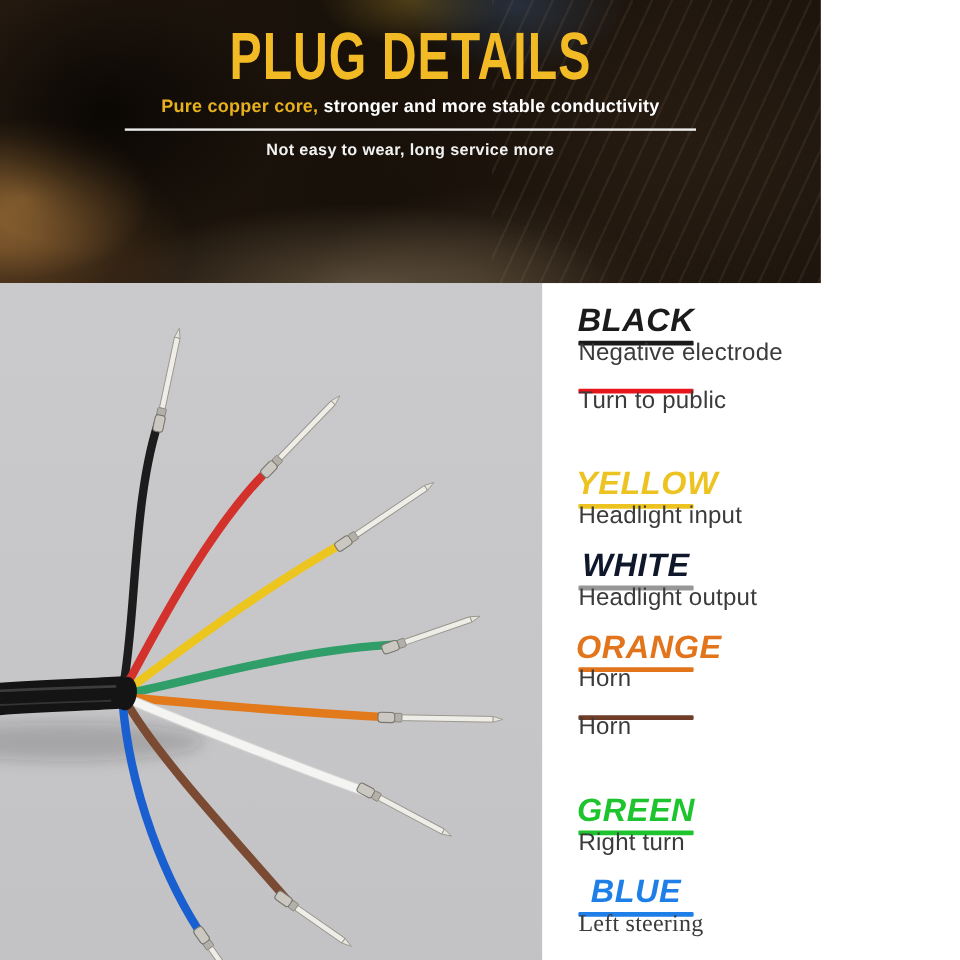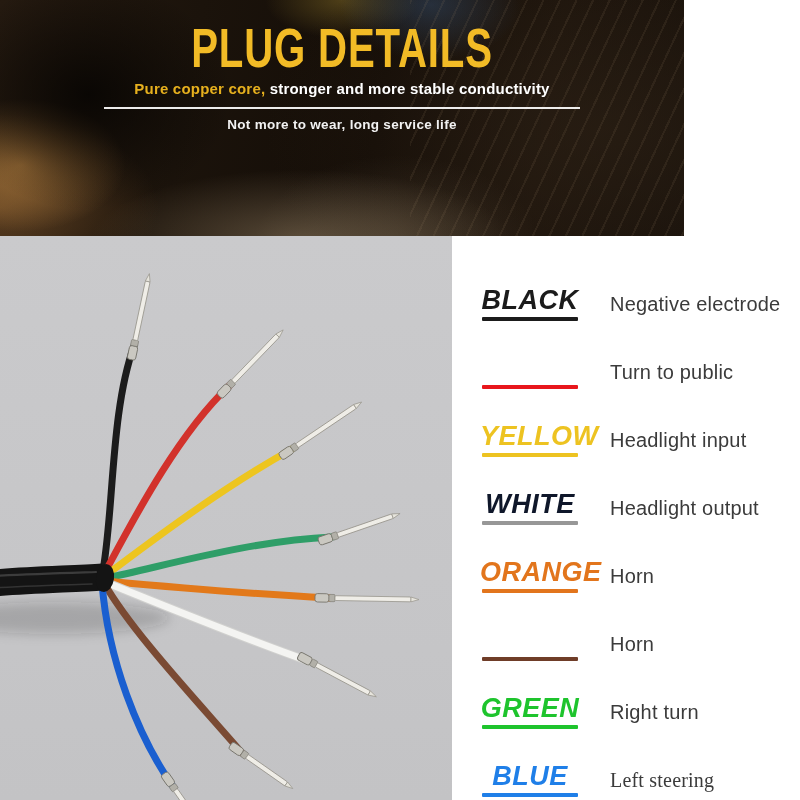--- a/index.html
+++ b/index.html
@@ -42,21 +42,21 @@
 
   
   .diagram-panel{
     position:absolute;left:0;top:236px;width:452px;height:564px;
     background:linear-gradient(180deg,#cacacc 0%,#c6c6c8 60%,#c3c3c5 100%);
   }
   .legend-panel{
     position:absolute;left:452px;top:236px;width:348px;height:564px;
     background:#ffffff;padding-top:17px;box-sizing:border-box;
   }
-  .legend-row{height:68px;display:flex;align-items:flex-end;}
+  .legend-row{height:68px;display:flex;align-items:flex-start;flex-direction:column;}
   .label-wrap{width:100px;margin-left:28px;text-align:center;flex-shrink:0;}
   .color-label{
     display:block;font-style:italic;font-weight:700;font-size:27px;line-height:1.05;
     letter-spacing:0.5px;white-space:nowrap;
   }
   .color-underline{height:4px;width:96px;margin:3px auto 0;border-radius:1px;}
   .legend-desc{
     margin-left:30px;font-size:20px;color:#3b3b3b;letter-spacing:0.2px;
     transform:translateY(-5px);white-space:nowrap;
   }
@@ -72,21 +72,21 @@
   .cable-hl2{fill:none;stroke:#333333;stroke-width:1.6;stroke-linecap:round;}
 </style>
 </head>
 <body>
 
 <div class="hero">
   <div class="hero-inner">
     <h1 class="hero-title" style="color: rgb(242, 187, 38);">PLUG DETAILS</h1>
     <div class="hero-sub"><span class="sub-highlight" style="color: rgb(230, 176, 30);">Pure copper core,</span><span> stronger and more stable conductivity</span></div>
     <div class="hero-divider"></div>
-    <div class="hero-tagline">Not more to wear, long service life</div>
+    <div class="hero-tagline">Not easy to wear, long service more</div>
   </div>
 </div>
 
 <div class="diagram-panel">
   <svg width="452" height="564" viewBox="0 0 452 564">
     <defs>
       <filter id="soft" x="-50%" y="-50%" width="200%" height="200%">
         <feGaussianBlur stdDeviation="6"></feGaussianBlur>
       </filter>
     </defs>

